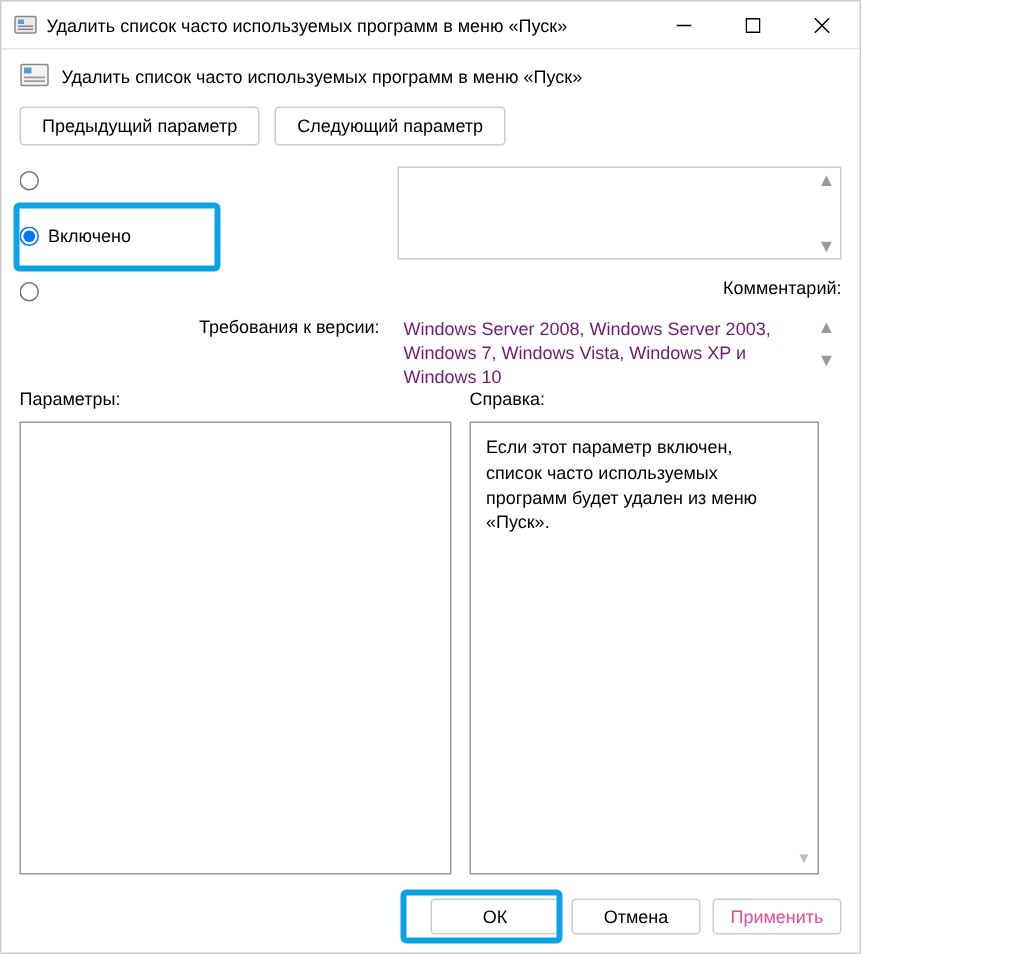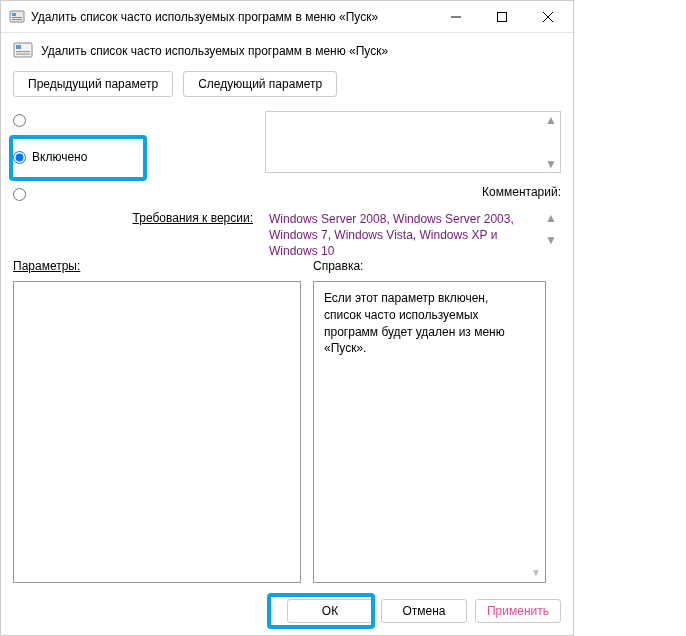--- a/index.html
+++ b/index.html
@@ -129,21 +129,20 @@
       flex-direction: column;
       justify-content: space-between;
       color: #999;
       font-size: 10px;
       pointer-events: none;
     }
     .req-label {
       text-align: right;
       color: #000;
       padding-top: 2px;
-      text-decoration: underline;
     }
     .req-box {
       position: relative;
       height: 40px;
     }
     .req-text {
       padding: 2px 20px 2px 4px;
       color: #701a75;
       line-height: 1.35;
     }
@@ -157,21 +156,20 @@
       border-radius: 4px;
       pointer-events: none;
       background: rgba(255,255,255,0);
     }
     .labels-row {
       display: flex;
       padding: 2px 12px 4px 12px;
     }
     .labels-row .left {
       width: 300px;
-      text-decoration: underline;
     }
     .labels-row .right {
       flex: 1;
     }
     .panels-row {
       display: flex;
       gap: 12px;
       padding: 4px 27px 8px 12px;
       flex: 1;
       min-height: 0;

